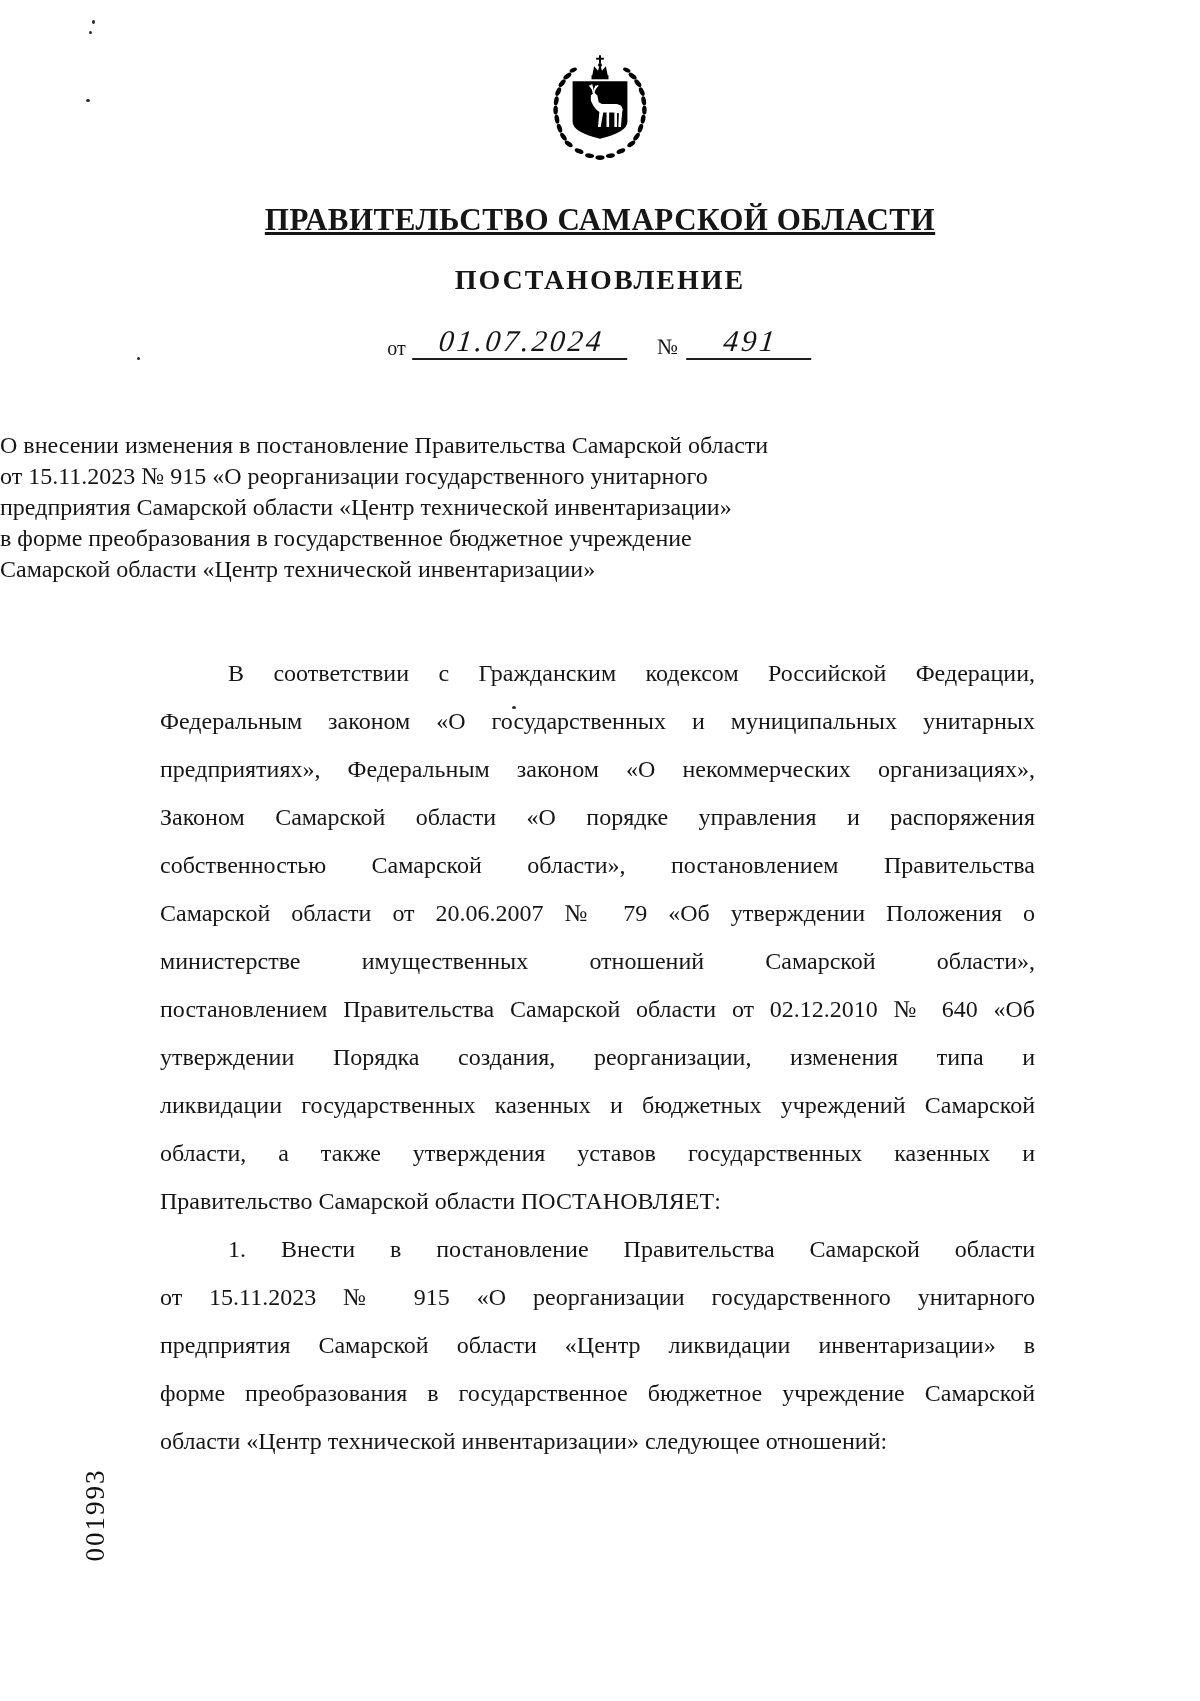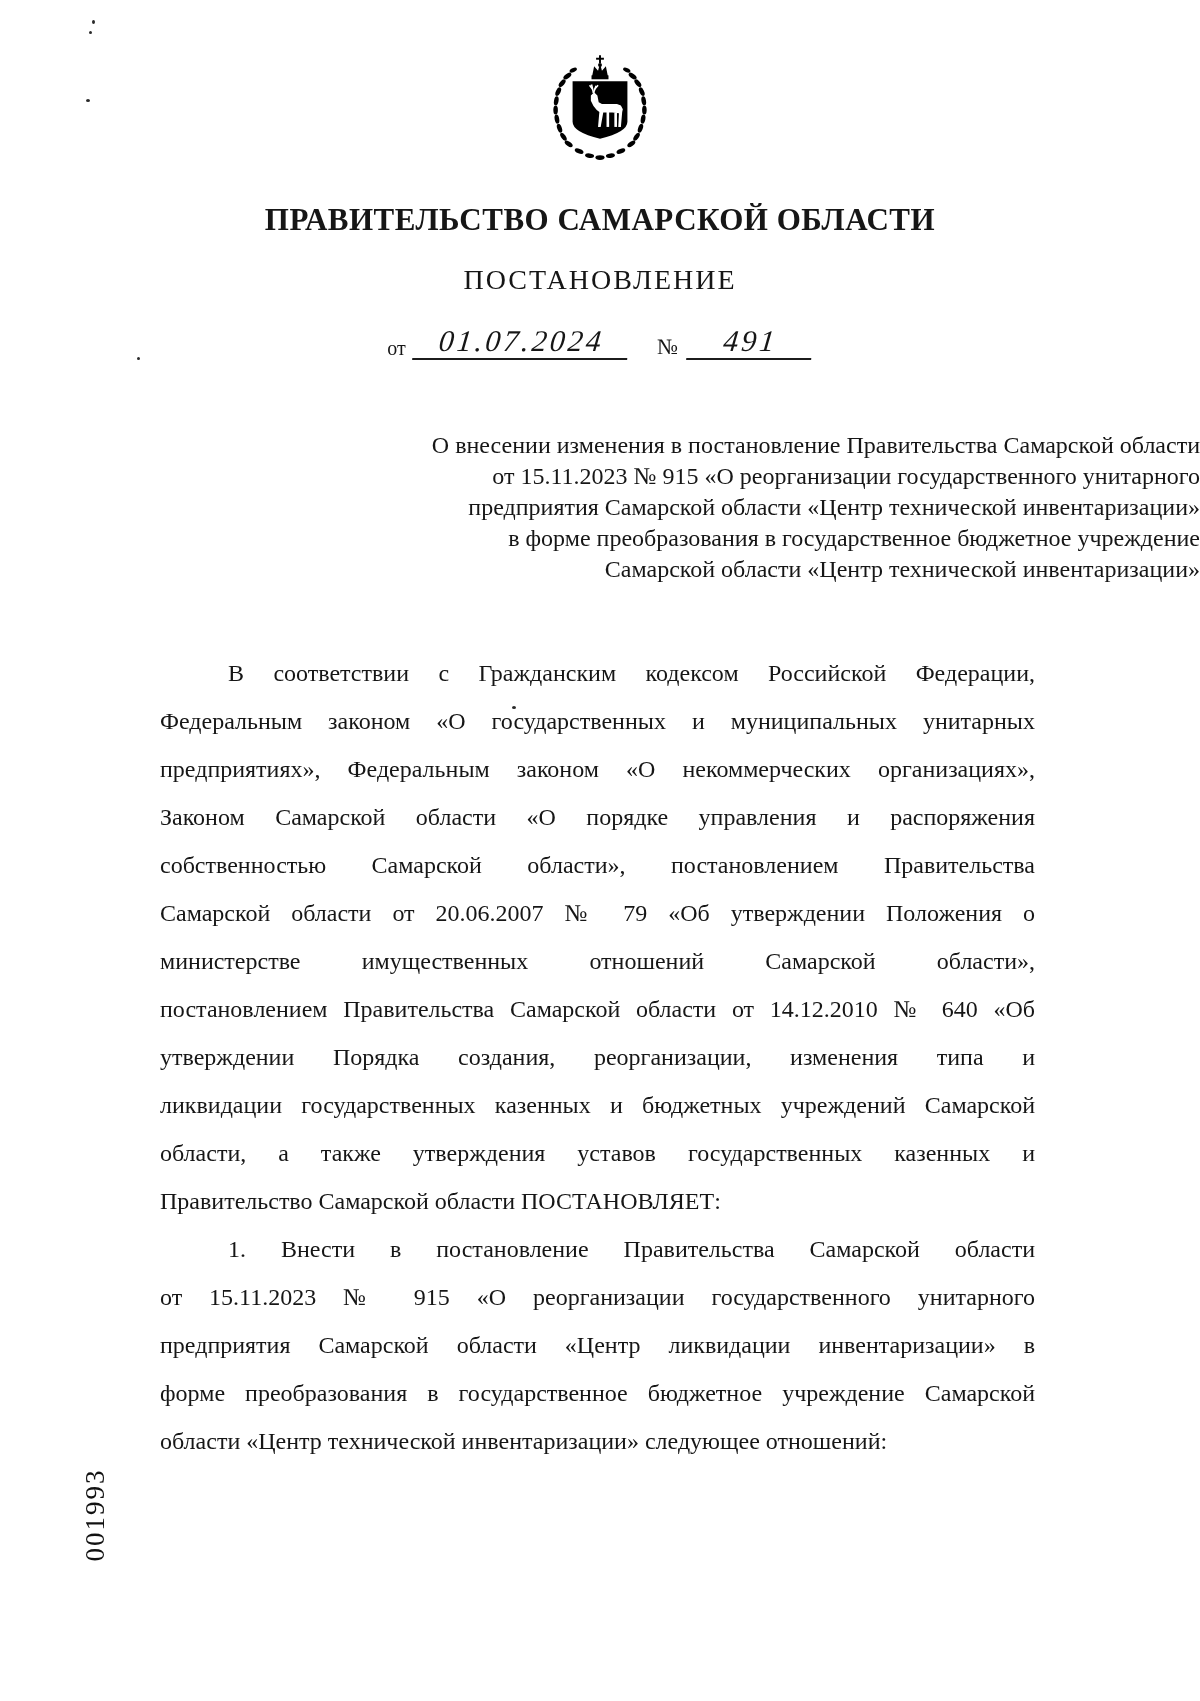--- a/index.html
+++ b/index.html
@@ -9,42 +9,42 @@
     font-family:"Liberation Serif", serif;
     overflow:hidden;
   }
   
   .speck{position:absolute;background:#2a2a2a;border-radius:50%;}
   
   .emblem-wrap{padding-top:46px;text-align:center;}
   
   .org-title{
     margin-top:26px;text-align:center;
-    font-size:31px;font-weight:bold;letter-spacing:.5px;line-height:40px;
+    font-size:31px;font-weight:bold;letter-spacing:.5px;line-height:40px;text-decoration:underline;
   }
   .doc-type{
     margin-top:22px;text-align:center;
-    font-size:28px;letter-spacing:2px;line-height:36px;
+    font-size:28px;letter-spacing:2px;line-height:36px;font-weight:bold;
   }
   
   .date-row{
     margin-top:16px;height:46px;
     display:flex;justify-content:center;align-items:flex-end;
     font-size:20px;
   }
   .uline{
     display:inline-block;border-bottom:2px solid #1c1c1c;text-align:center;
     font-style:italic;font-size:30px;line-height:34px;letter-spacing:3px;
     transform:skewX(-6deg);
   }
   .uline.date{min-width:215px;margin-left:8px;}
   .uline.num{min-width:125px;margin-left:10px;}
   .num-sign{margin-left:28px;font-size:22px;}
   
-  .subject{margin-top:70px;text-align:right;font-size:24px;line-height:31px;font-family:Liberation Serif, serif;}
+  .subject{margin-top:70px;text-align:left;font-size:24px;line-height:31px;font-family:Liberation Serif, serif;}
   .sline{white-space:nowrap;}
   
   .body-text{margin:64px 165px 0 160px;font-size:24px;}
   .bline{
     line-height:48px;white-space:nowrap;overflow:hidden;
     text-align:justify;text-align-last:justify;
   }
   .bline.first{padding-left:68px;}
   .bline.plain{text-align:center;text-align-last:left;}
   
@@ -143,21 +143,21 @@
   </div>
 
   <div class="body-text">
     <div class="bline first">В соответствии с Гражданским кодексом Российской Федерации,</div>
     <div class="bline">Федеральным законом «О государственных и муниципальных унитарных</div>
     <div class="bline">предприятиях», Федеральным законом «О некоммерческих организациях»,</div>
     <div class="bline">Законом Самарской области «О порядке управления и распоряжения</div>
     <div class="bline">собственностью Самарской области», постановлением Правительства</div>
     <div class="bline">Самарской области от 20.06.2007 № 79 «Об утверждении Положения о</div>
     <div class="bline">министерстве имущественных отношений Самарской области»,</div>
-    <div class="bline">постановлением Правительства Самарской области от 14.12.2010 № 640 «Об</div>
+    <div class="bline">постановлением Правительства Самарской области от 02.12.2010 № 640 «Об</div>
     <div class="bline">утверждении Порядка создания, реорганизации, изменения типа и</div>
     <div class="bline">ликвидации государственных казенных и бюджетных учреждений Самарской</div>
     <div class="bline">области, а также утверждения уставов государственных казенных и</div>
     <div class="bline plain">Правительство Самарской области ПОСТАНОВЛЯЕТ:</div>
     <div class="bline first">1. Внести в постановление Правительства Самарской области</div>
     <div class="bline">от 15.11.2023 № 915 «О реорганизации государственного унитарного</div>
     <div class="bline">предприятия Самарской области «Центр ликвидации инвентаризации» в</div>
     <div class="bline">форме преобразования в государственное бюджетное учреждение Самарской</div>
     <div class="bline plain">области «Центр технической инвентаризации» следующее отношений:</div>
   </div>

